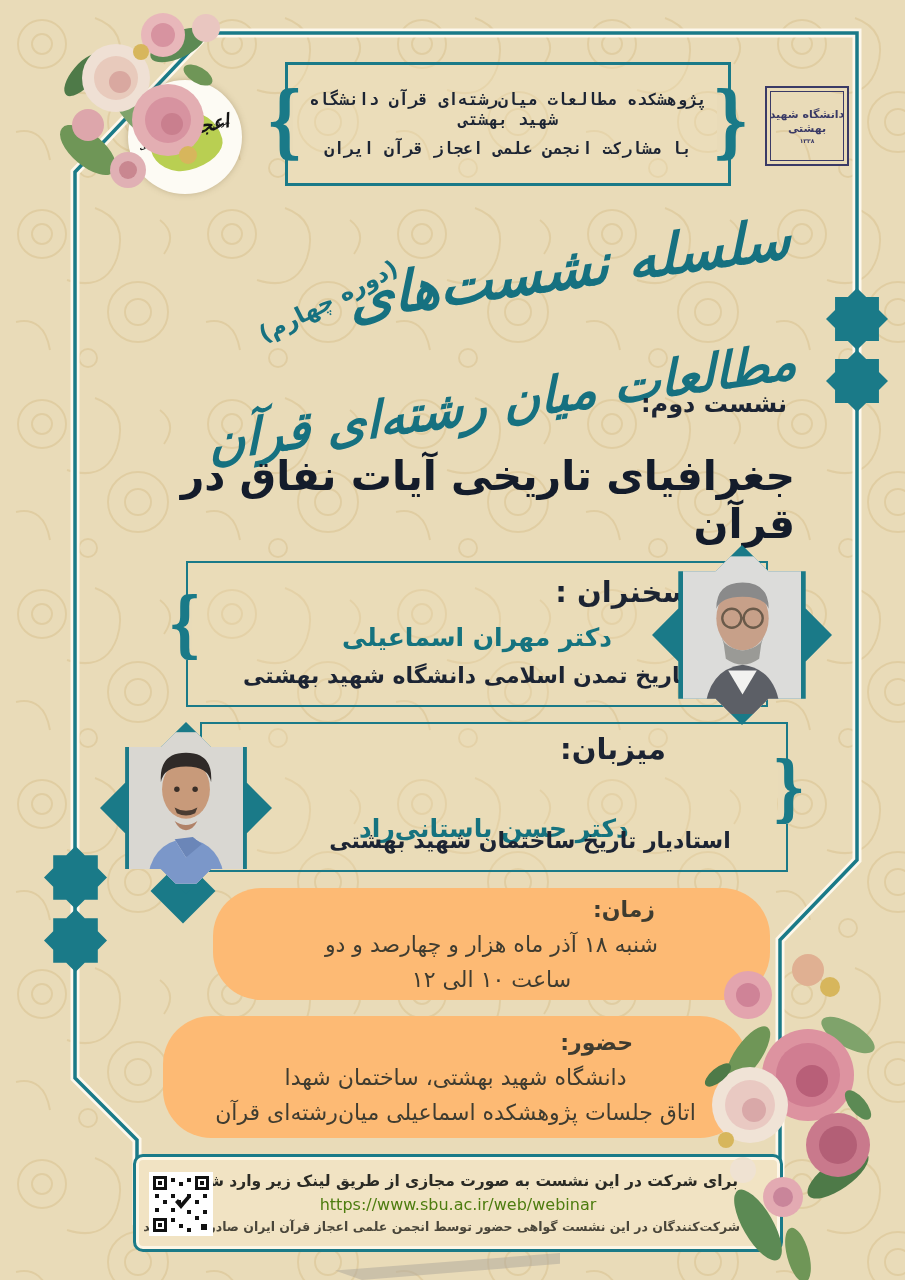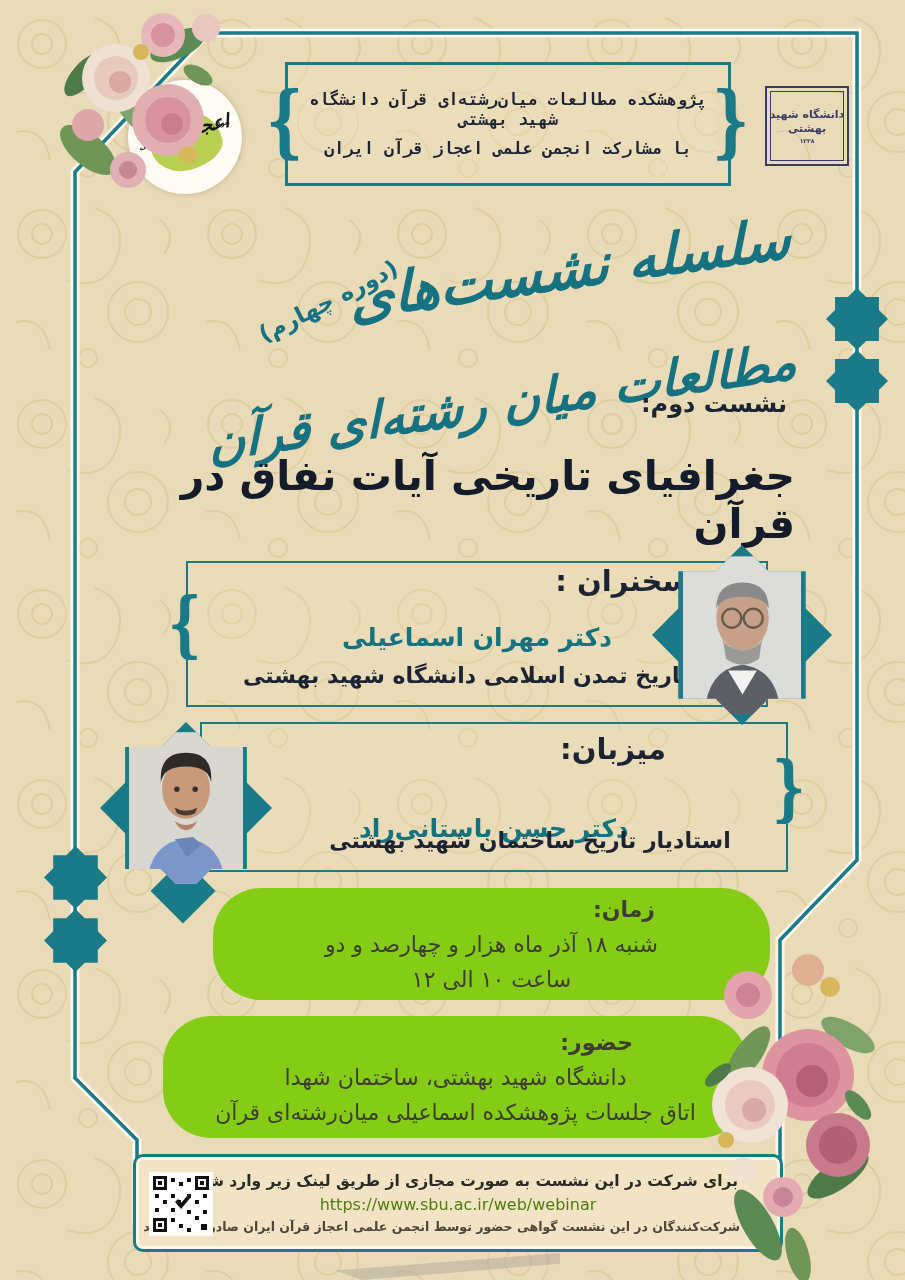--- a/index.html
+++ b/index.html
@@ -55,21 +55,21 @@
   .person-name{font-size:25px;font-weight:800;color:#15737f;white-space:nowrap;text-align:center;width:100%;}
   .person-aff{font-size:22px;font-weight:700;color:#1c2433;white-space:nowrap;text-align:center;width:100%;padding-left:36px;}
 
   .photo-star{z-index:5;display:flex;align-items:center;justify-content:center;}
   .photo-star .photo{width:66%;height:88%;overflow:hidden;}
 
   .diamond{background:#1a7a88;transform:rotate(45deg);z-index:2;}
 
   
   .panel{
-    background:#84cc16;border-radius:48px;z-index:3;
+    background:#fdba74;border-radius:48px;z-index:3;
     display:flex;flex-direction:column;justify-content:center;gap:10px;
     color:#3f3c30;font-size:22px;text-align:center;
   }
   .panel .p-label{text-align:right;padding-right:115px;font-weight:600;}
 
   
   .link-box{
     left:133px;top:1154px;width:644px;height:92px;z-index:4;
     border:3px solid #1a7a88;border-radius:10px;background:#f1e3c3;
     box-shadow:inset 0 0 0 3px #fdf6e6;
@@ -192,21 +192,21 @@
   </svg>
 
   <div class="abs callig rtl" style="right:115px;top:205px;font-size:56px;">سلسله نشست‌های</div>
   <div class="abs edition rtl" style="left:252px;top:288px;">(دوره چهارم)</div>
   <div class="abs callig rtl" style="right:108px;top:332px;font-size:50px;">مطالعات میان رشته‌ای قرآن</div>
   <div class="abs session-label rtl" style="right:118px;top:390px;">نشست دوم:</div>
 
   <div class="abs session-title rtl">جغرافیای تاریخی آیات نفاق در قرآن</div>
 
   <div class="abs person-box" style="left:186px;top:561px;width:578px;height:142px;">
-    <div class="abs role-label rtl" style="right:75px;top:1px;">سخنران :</div>
+    <div class="abs role-label rtl" style="right:75px;top:12px;">سخنران :</div>
     <div class="abs person-name rtl" style="top:60px;">دکتر مهران اسماعیلی</div>
     <div class="abs person-aff rtl" style="top:100px;">استادیار تاریخ تمدن اسلامی دانشگاه شهید بهشتی</div>
   </div>
   <span class="abs bracket-patch" style="left:180px;top:600px;width:12px;height:60px;z-index:4;"></span>
   <span class="abs bracket" style="left:168px;top:598px;font-size:52px;z-index:5;">{</span>
 
   <div class="abs star8 photo-star" style="left:652px;top:545px;width:180px;height:180px;">
     <div class="photo">
       <svg width="119" height="159" viewBox="0 0 100 133">
         <rect width="100" height="133" fill="#dcdcda"></rect>

